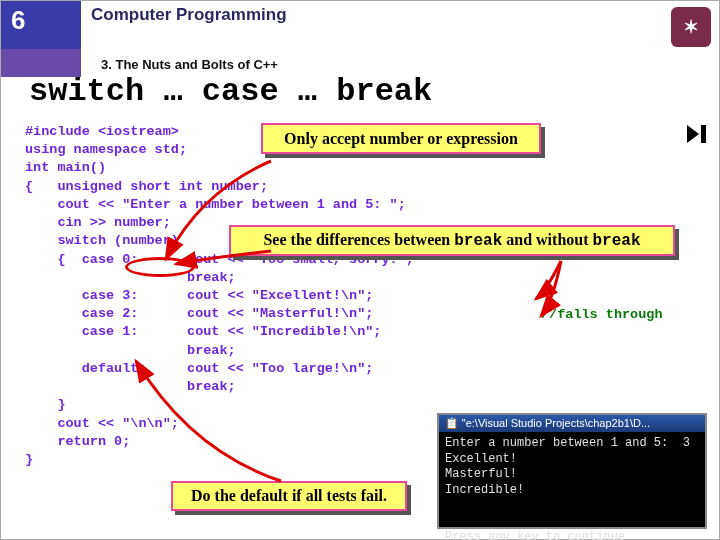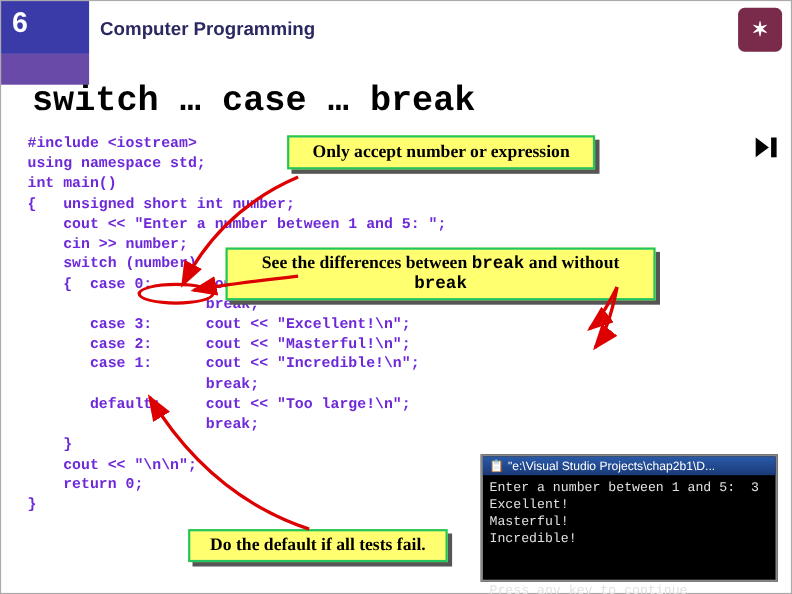--- a/index.html
+++ b/index.html
@@ -33,21 +33,21 @@
     right: 8px; top: 6px;
     width: 40px; height: 40px;
     background: #7a2a4a;
     border-radius: 6px;
     color: #fff;
     display: flex; align-items: center; justify-content: center;
     font-size: 18px; font-weight: bold;
   }
   .header-title {
     position: absolute;
-    left: 90px; top: 16px;
+    left: 90px; top: 4px;
     font-size: 17px; font-weight: bold;
     color: #2a2860;
   }
   .section-label {
     position: absolute;
     left: 100px; top: 56px;
     font-size: 13px; font-weight: bold;
     color: #111;
   }
   .main-title {
@@ -64,29 +64,29 @@
     font-family: "Courier New", monospace;
     font-size: 13.5px;
     font-weight: bold;
     color: #6d28d9;
     line-height: 1.35;
     white-space: pre;
   }
   .callout {
     position: absolute;
     background: #ffff70;
-    border: 2px solid #22c55e;
+    border: 2px solid #ec4899;
     box-shadow: 4px 4px 0 #555;
     font-family: "Times New Roman", serif;
     font-size: 16px; font-weight: bold;
     text-align: center;
     padding: 4px 10px;
   }
   #co1 { left: 260px; top: 122px; width: 280px; line-height:1.2; }
-  #co2 { left: 204px; top: 224px; width: 391px; }
+  #co2 { left: 228px; top: 224px; width: 446px; }
   #co2 .mono, #co1 .mono { font-family:"Courier New",monospace; }
   #co3 { left: 170px; top: 480px; width: 236px; }
   .green-comment {
     position: absolute;
     font-family: "Courier New", monospace;
     font-size: 13.5px; font-weight: bold;
     color: #0a7a0a;
   }
   #gc1 { left: 540px; top: 288px; }
   #gc2 { left: 540px; top: 306px; }
@@ -138,20 +138,21 @@
 </head>
 <body>
 
 <div class="slide">
   <div class="header-bar"><span>6</span></div>
   <div class="purple-strip"></div>
   <div class="logo">
       <span>✶</span>
     </div>
   <div class="header-title">Computer Programming</div>
+  <div class="section-label">3. The Nuts and Bolts of C++</div>
   <div class="main-title">switch … case … break</div>
 
   <div class="skip-icon">
     <div class="tri"></div>
       <div class="bar"></div>
   </div>
 
   <div class="code-block">#include &lt;iostream&gt;
 using namespace std;
 int main()
@@ -175,20 +176,21 @@
   <div class="number-oval"></div>
 
   <div class="callout" id="co1">
     <span>Only accept number or expression</span><br>
   </div>
   <div class="callout" id="co2">
     <span>See the differences between </span><span class="mono">break</span><span> and without </span><span class="mono">break</span>
   </div>
   <div class="callout" id="co3"><span>Do the default if all tests fail.</span></div>
 
+  <div class="green-comment" id="gc2">//falls through</div>
 
   <svg class="arrows" width="720" height="540">
     <defs>
       <marker id="ah" markerWidth="10" markerHeight="10" refX="7" refY="3" orient="auto">
         <path d="M0,0 L8,3 L0,6 Z" fill="#d00"></path>
       </marker>
     </defs>
     <path d="M 270 160 Q 200 190 165 258" stroke="#d00" stroke-width="3" fill="none" marker-end="url(#ah)"></path>
     <path d="M 270 250 Q 200 258 175 263" stroke="#d00" stroke-width="3" fill="none" marker-end="url(#ah)"></path>
     <path d="M 560 260 Q 545 290 535 298" stroke="#d00" stroke-width="3" fill="none" marker-end="url(#ah)"></path>

